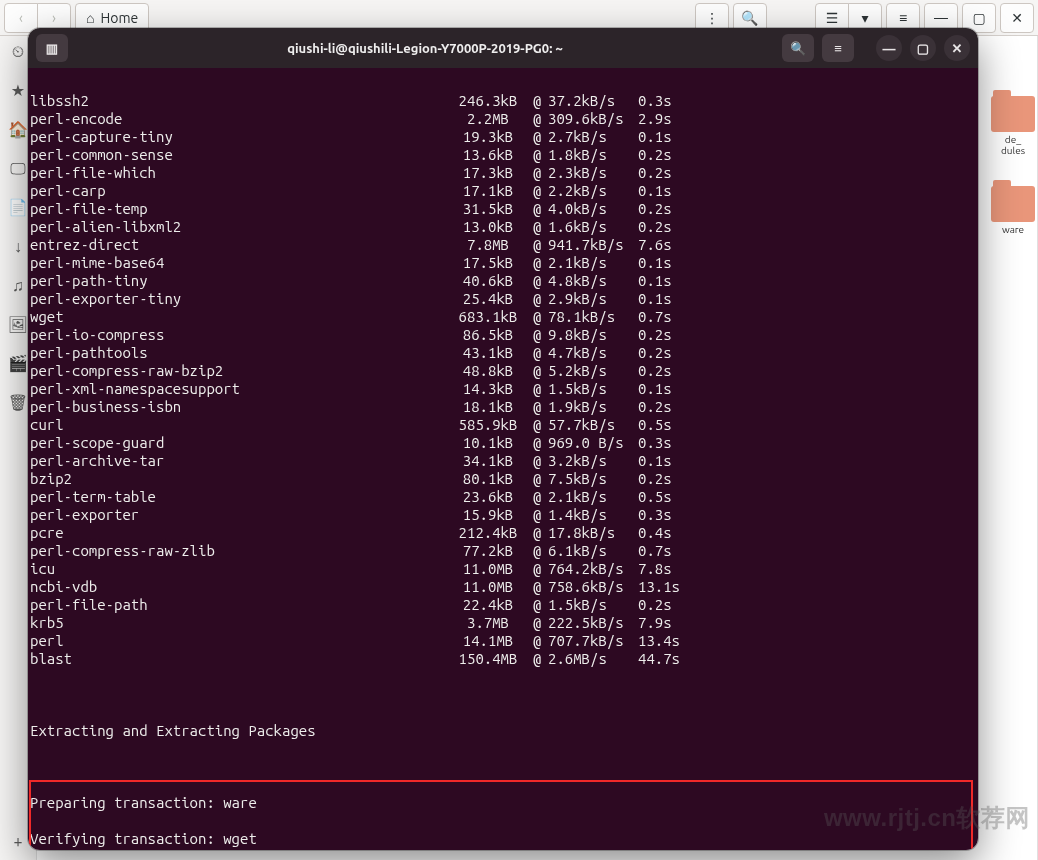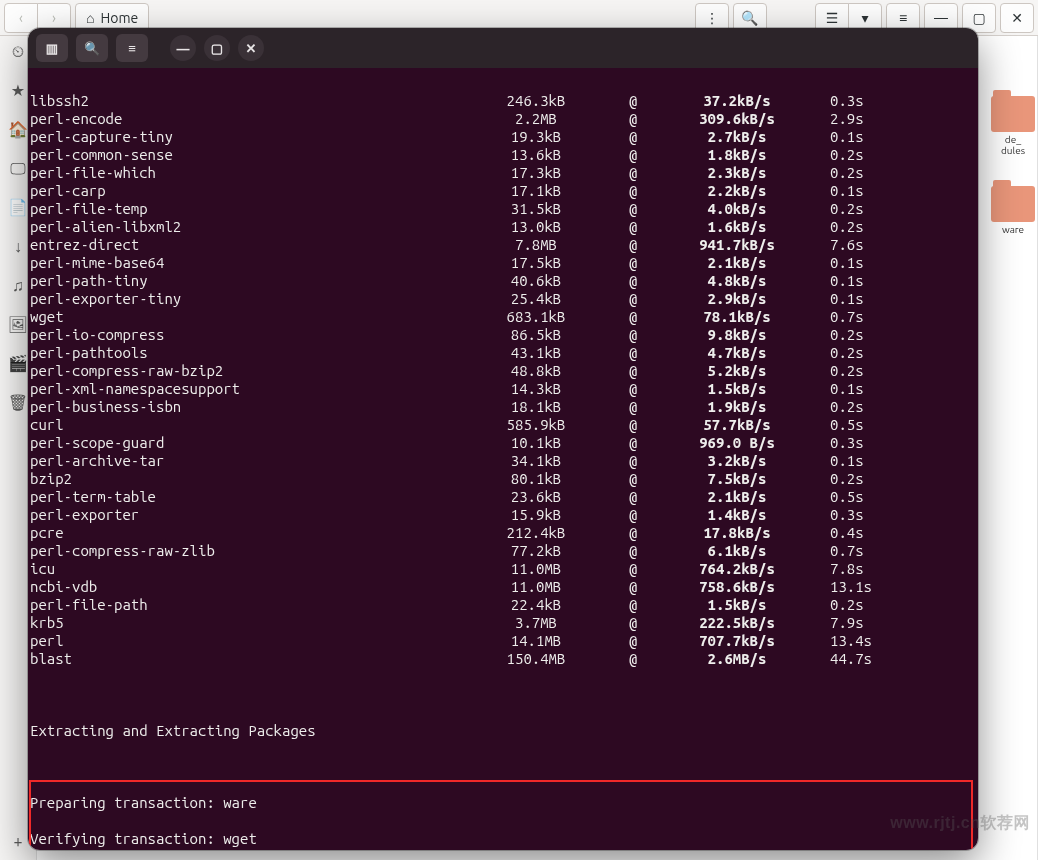--- a/index.html
+++ b/index.html
@@ -139,42 +139,42 @@
     background:#2d0922;
     color:#eeeeec;
     font-family: "Ubuntu Mono","DejaVu Sans Mono",Menlo,Consolas,monospace;
     font-size: 15px;
     line-height: 18px;
     padding: 6px 10px 8px 2px;
     white-space: pre;
     overflow: hidden;
     position: relative;
   }
-  .dl-line { display:flex;gap:48px; }
+  .dl-line { display:flex; }
   .dl-name  { width: 420px; }
   .dl-size  { width: 76px;  text-align:center; }
   .dl-at    { width: 22px;  text-align:center; }
-  .dl-speed { width: 90px;  text-align:center;font-weight:bold; }
+  .dl-speed { width: 90px;  text-align:left; }
   .dl-time  { width: 62px;  }
 
   .highlight-box {
     position:absolute;
     pointer-events:none;
     border: 2px solid #ef2929;
     left: 1px;
     width: 944px;
   }
 
   
   .watermark {
     position:absolute;
     right: 8px;
     bottom: 26px;
     font-family: "Microsoft YaHei", sans-serif;
-    font-size: 16px;
+    font-size: 24px;
     font-weight: 600;
     color: rgba(90,90,90,0.35);
     letter-spacing: 0.5px;
   }
 </style>
 </head>
 <body>
 
 <div class="fm">
   <div class="fm-header">
@@ -227,20 +227,21 @@
       </div>
     </div>
   </div>
 </div>
 
 <div class="term-window">
   <div class="term-titlebar">
     <div class="tb-btn box">
       <span>▥</span>
     </div>
+    <div class="tb-title">qiushi-li@qiushili-Legion-Y7000P-2019-PG0: ~</div>
     <div class="tb-btn box">
       <span>🔍</span>
     </div>
     <div class="tb-btn box">
       <span>≡</span>
     </div>
     <div style="width:6px"></div>
     <div class="tb-btn circ">—</div>
     <div class="tb-btn circ">▢</div>
     <div class="tb-btn circ" style="background:#3a3137">✕</div>

